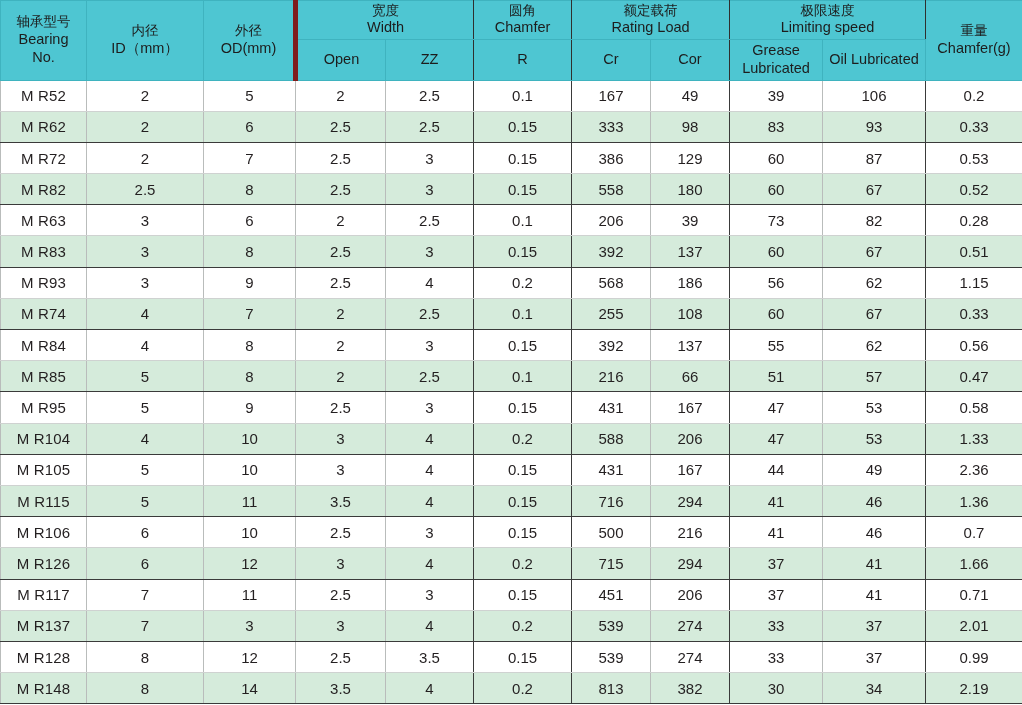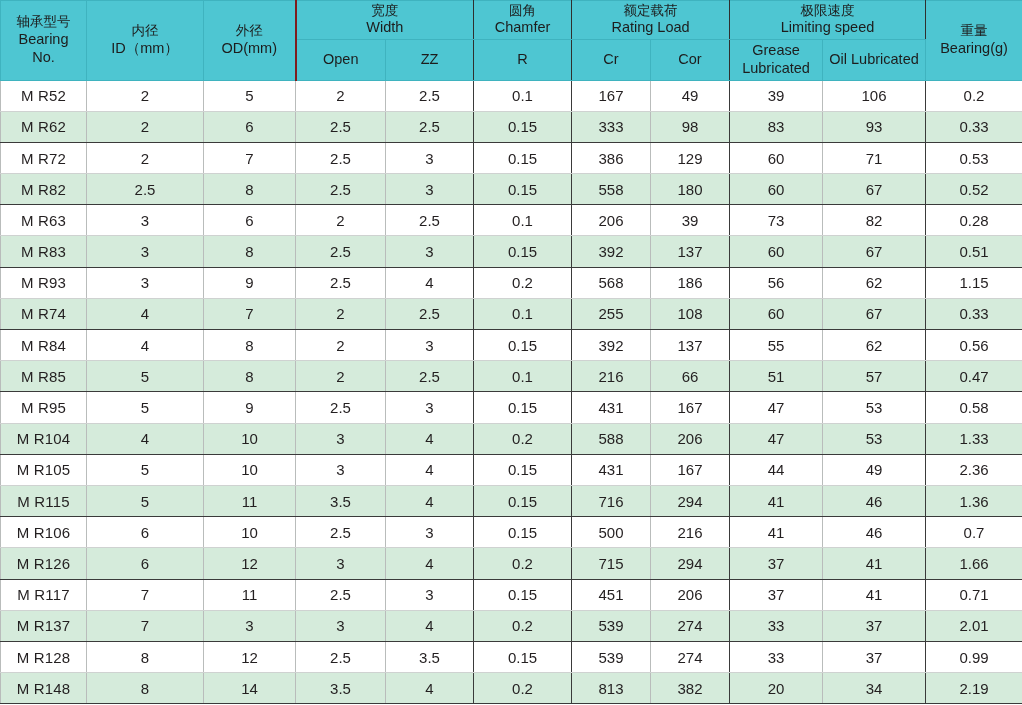--- a/index.html
+++ b/index.html
@@ -32,21 +32,21 @@
     background:#4ec6d2;
     font-weight:normal;
     font-size:14.5px;
     line-height:1.22;
     text-align:center;
     vertical-align:middle;
     color:#1d1d1d;
     border:1px solid #3fb3bf;
     padding:2px 1px;
   }
-  thead th.grp-start { border-left:2px solid #7f1d1d; }
+  thead th.grp-start { border-left:5px solid #7f1d1d; }
   thead th.grp-end   { border-right:1px solid #2f2f2f; }
   thead tr.r1 th { height:32px; }
   thead tr.r2 th { height:30px; }
   thead th .cn { display:block; font-size:13.5px; }
   thead th .en { display:block; font-size:14.5px; }
 
   
   tbody td {
     height:31.2px;
     font-size:15px;
@@ -111,21 +111,21 @@
       <th colspan="2" class="grp-end">
         <span class="cn">额定载荷</span>
         <span class="en">Rating Load</span>
       </th>
       <th colspan="2" class="grp-end">
         <span class="cn">极限速度</span>
         <span class="en">Limiting speed</span>
       </th>
       <th rowspan="2">
         <span class="cn">重量</span>
-        <span class="en">Bearing(g)</span>
+        <span class="en">Chamfer(g)</span>
       </th>
     </tr>
     <tr class="r2">
       <th class="grp-start">Open</th>
       <th class="grp-end">ZZ</th>
       <th class="grp-end">R</th>
       <th>Cr</th>
       <th class="grp-end">Cor</th>
       <th>Grease Lubricated</th>
       <th class="grp-end">Oil Lubricated</th>
@@ -161,21 +161,21 @@
       <tr class="odd">
         <td class="col-no">M R72</td>
         <td class="">2</td>
         <td class="">7</td>
         <td class="grp-start">2.5</td>
         <td class="grp-end">3</td>
         <td class="grp-end">0.15</td>
         <td class="">386</td>
         <td class="grp-end">129</td>
         <td class="">60</td>
-        <td class="grp-end">71</td>
+        <td class="grp-end">87</td>
         <td class="">0.53</td>
       </tr>
       <tr class="even">
         <td class="col-no">M R82</td>
         <td class="">2.5</td>
         <td class="">8</td>
         <td class="grp-start">2.5</td>
         <td class="grp-end">3</td>
         <td class="grp-end">0.15</td>
         <td class="">558</td>
@@ -381,18 +381,18 @@
       </tr>
       <tr class="even">
         <td class="col-no">M R148</td>
         <td class="">8</td>
         <td class="">14</td>
         <td class="grp-start">3.5</td>
         <td class="grp-end">4</td>
         <td class="grp-end">0.2</td>
         <td class="">813</td>
         <td class="grp-end">382</td>
-        <td class="">20</td>
+        <td class="">30</td>
         <td class="grp-end">34</td>
         <td class="">2.19</td>
       </tr>
     </tbody>
 </table>
 
 </body></html>

